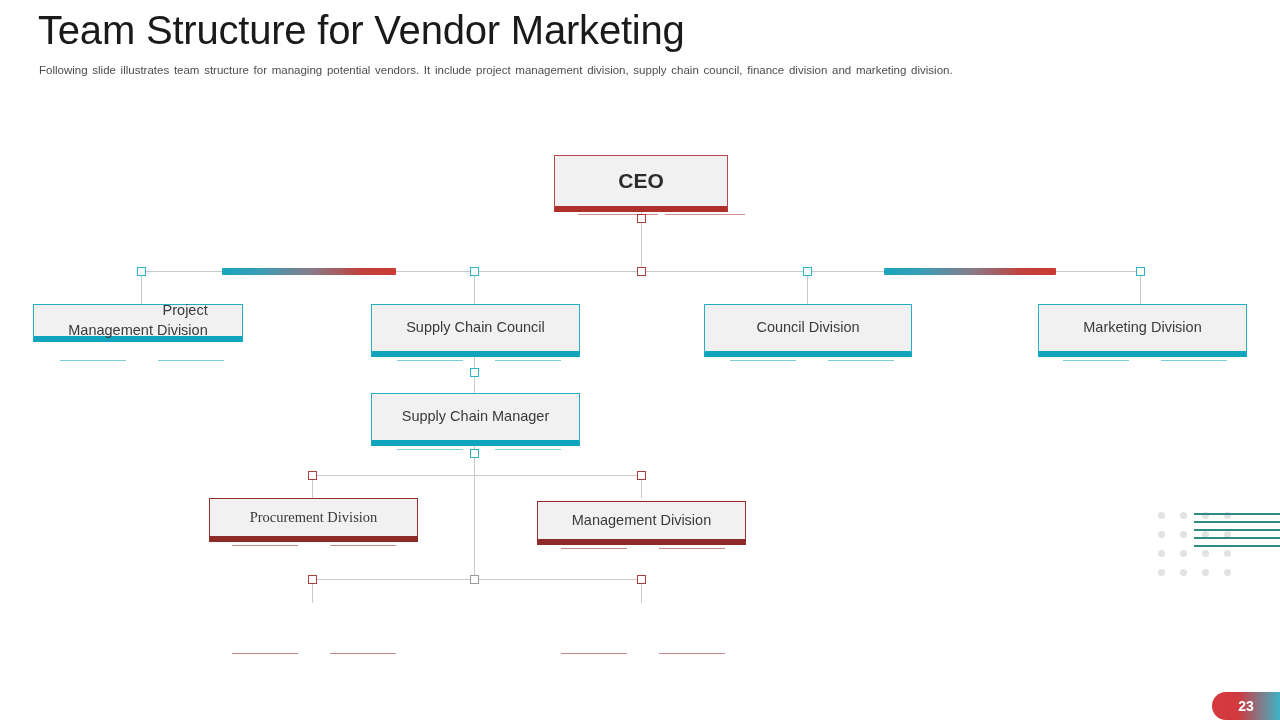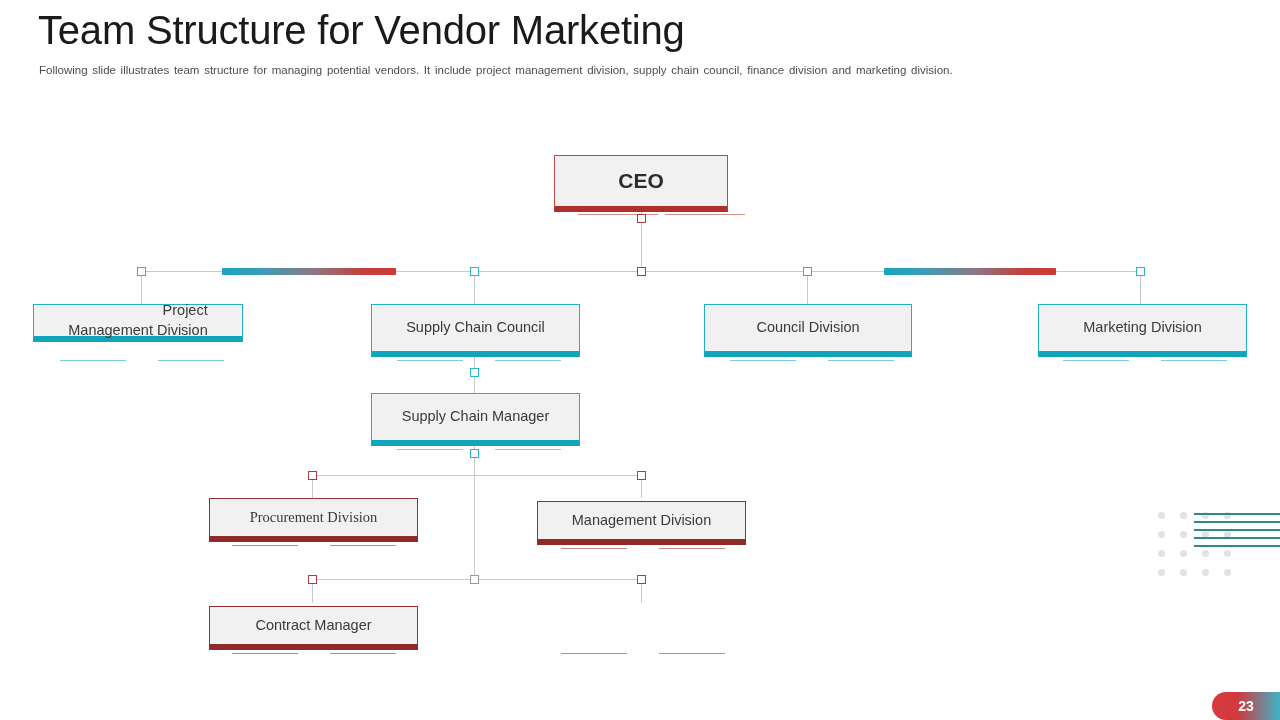--- a/index.html
+++ b/index.html
@@ -265,23 +265,20 @@
   </div>
 
   <div class="node theme-darkred" style="left:209px; top:498px; width:209px; height:44px;font-family:Liberation Serif, serif;">
     <span class="node-label">Procurement Division</span>
   </div>
 
   <div class="node theme-darkred" style="left:537px; top:501px; width:209px; height:44px;">
     <span class="node-label">Management Division</span>
   </div>
 
-  <div class="node theme-darkred" style="left:209px; top:606px; width:209px; height:44px;">
-    <span class="node-label">Contract Manager</span>
-  </div>
 
 
 </div>
 
 <div id="decor-dots">
   <i style="left:0px;  top:0px;"></i>
     <i style="left:22px; top:0px;"></i>
     <i style="left:44px; top:0px;"></i>
     <i style="left:66px; top:0px;"></i>
   <i style="left:0px;  top:19px;"></i>

